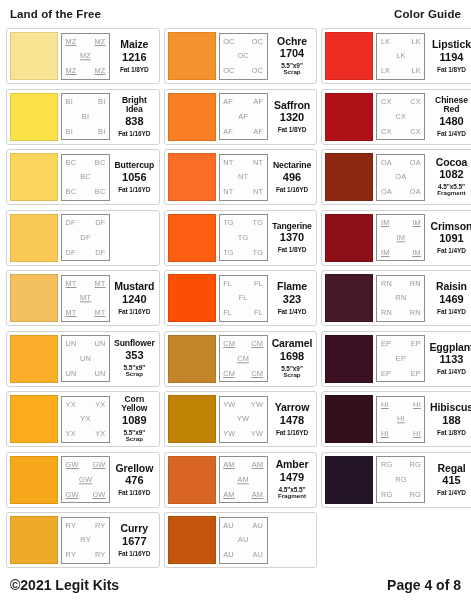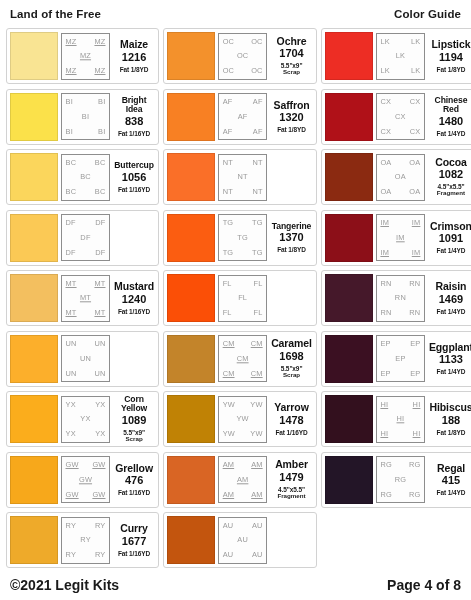--- a/index.html
+++ b/index.html
@@ -226,20 +226,26 @@
         </div>
         <div class="card">
           <div class="swatch" style="background: rgb(252, 175, 43);"></div>
           <div class="codebox">
             <span class="code c-tl">UN</span>
             <span class="code c-tr">UN</span>
             <span class="code c-ct">UN</span>
             <span class="code c-bl">UN</span>
             <span class="code c-br">UN</span>
           </div>
+          <div class="info">
+            <div class="c-name small">Sunflower</div>
+            <div class="c-num">353</div>
+            <div class="c-size">5.5"x9"</div>
+            <div class="c-size2">Scrap</div>
+          </div>
         </div>
         <div class="card">
           <div class="swatch" style="background: rgb(251, 173, 28);"></div>
           <div class="codebox">
             <span class="code c-tl">YX</span>
             <span class="code c-tr">YX</span>
             <span class="code c-ct">YX</span>
             <span class="code c-bl">YX</span>
             <span class="code c-br">YX</span>
           </div>
@@ -315,20 +321,25 @@
         </div>
         <div class="card">
           <div class="swatch" style="background: rgb(250, 111, 40);"></div>
           <div class="codebox">
             <span class="code c-tl">NT</span>
             <span class="code c-tr">NT</span>
             <span class="code c-ct">NT</span>
             <span class="code c-bl">NT</span>
             <span class="code c-br">NT</span>
           </div>
+          <div class="info">
+            <div class="c-name small">Nectarine</div>
+            <div class="c-num">496</div>
+            <div class="c-size">Fat 1/16YD</div>
+          </div>
         </div>
         <div class="card">
           <div class="swatch" style="background: rgb(251, 93, 17);"></div>
           <div class="codebox">
             <span class="code c-tl">TG</span>
             <span class="code c-tr">TG</span>
             <span class="code c-ct">TG</span>
             <span class="code c-bl">TG</span>
             <span class="code c-br">TG</span>
           </div>
@@ -340,20 +351,25 @@
         </div>
         <div class="card">
           <div class="swatch" style="background: rgb(251, 79, 6);"></div>
           <div class="codebox">
             <span class="code c-tl">FL</span>
             <span class="code c-tr">FL</span>
             <span class="code c-ct">FL</span>
             <span class="code c-bl">FL</span>
             <span class="code c-br">FL</span>
           </div>
+          <div class="info">
+            <div class="c-name">Flame</div>
+            <div class="c-num">323</div>
+            <div class="c-size">Fat 1/4YD</div>
+          </div>
         </div>
         <div class="card">
           <div class="swatch" style="background: rgb(195, 132, 42);"></div>
           <div class="codebox ul">
             <span class="code c-tl">CM</span>
             <span class="code c-tr">CM</span>
             <span class="code c-ct">CM</span>
             <span class="code c-bl">CM</span>
             <span class="code c-br">CM</span>
           </div>

